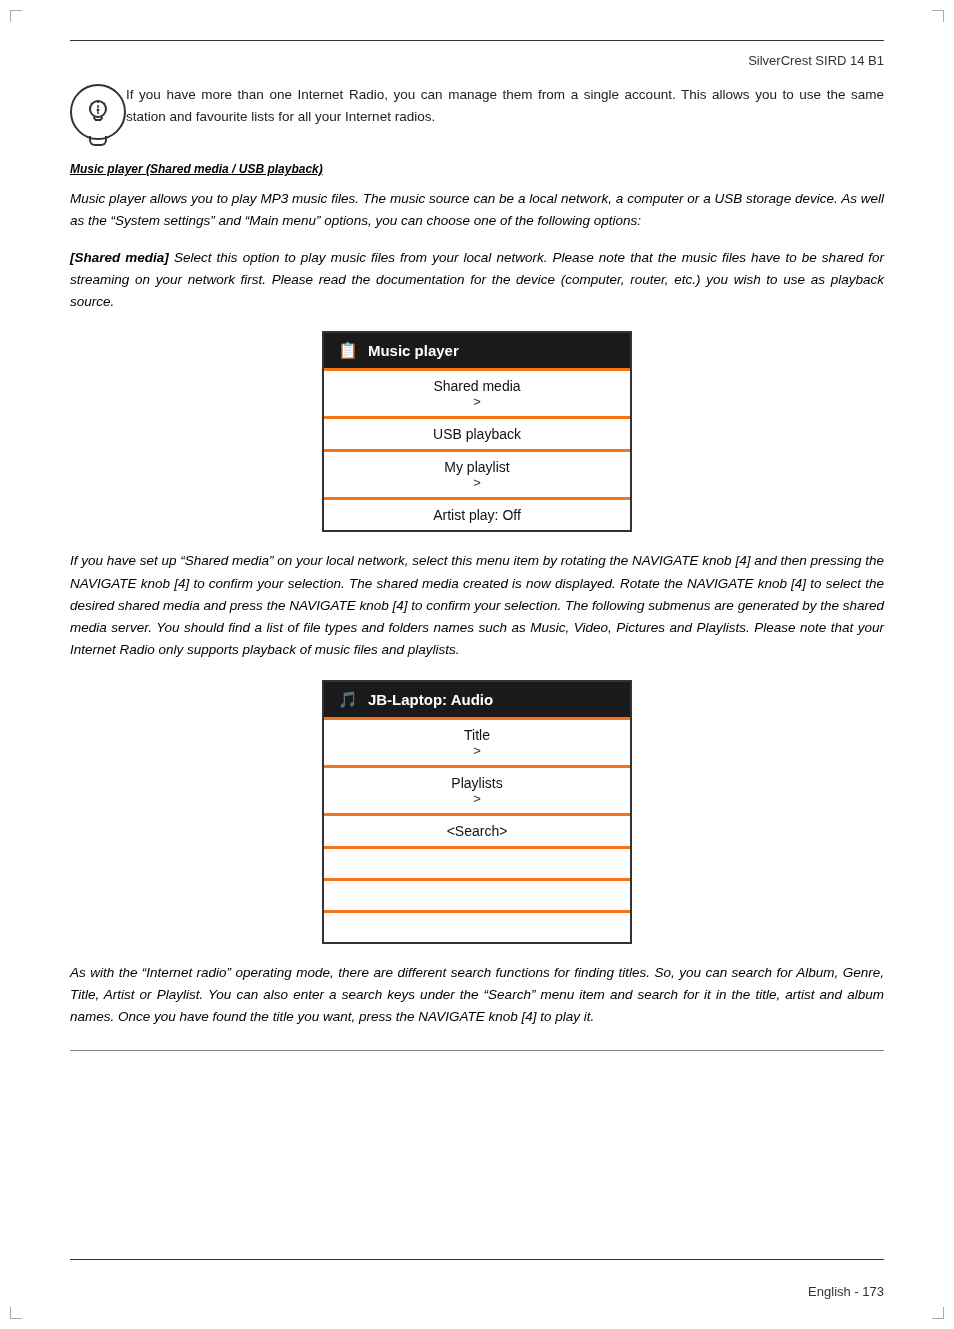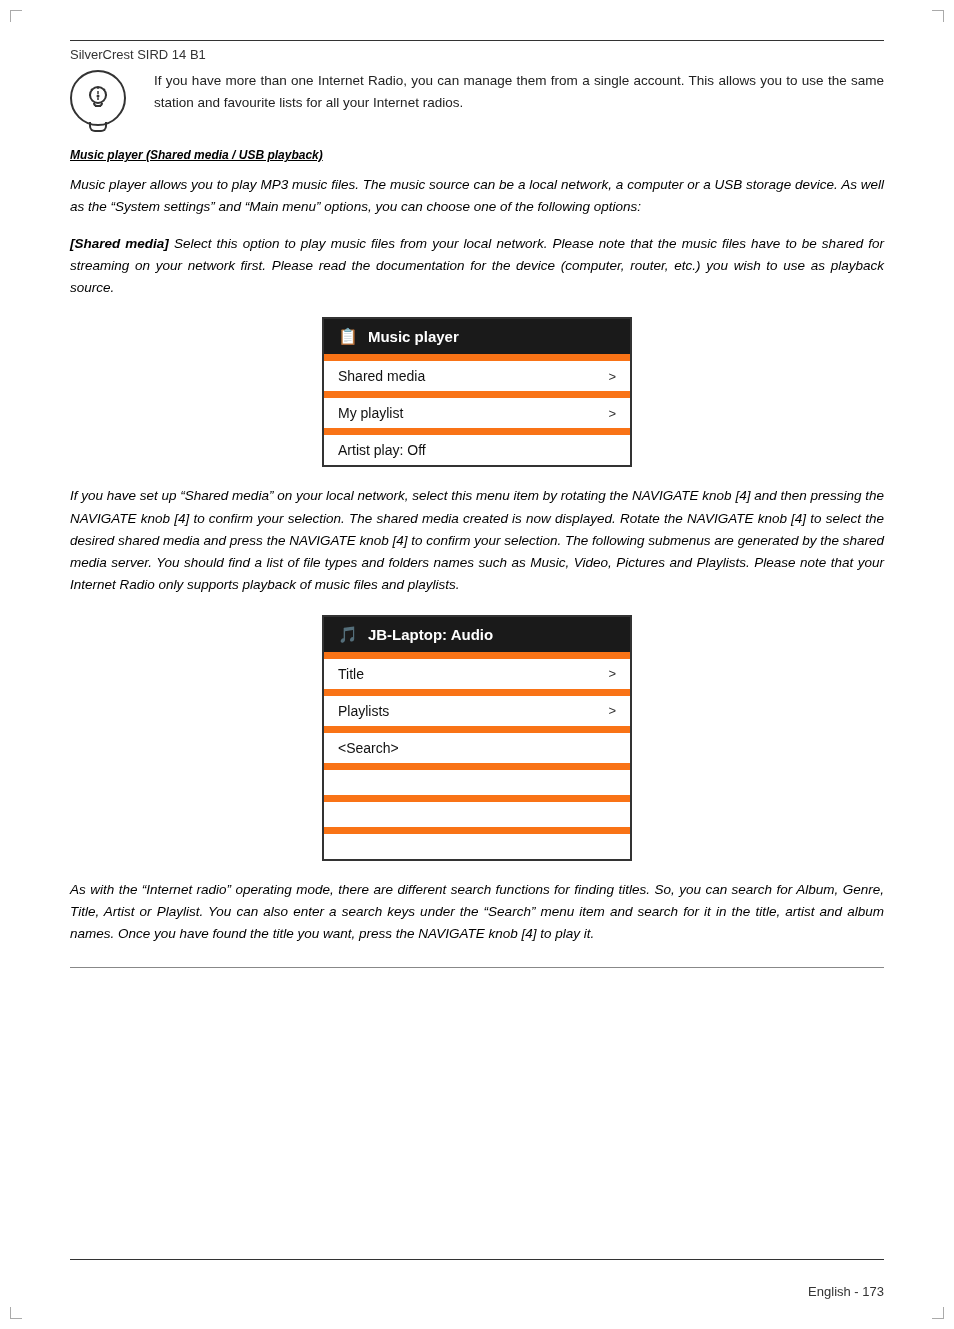--- a/index.html
+++ b/index.html
@@ -28,32 +28,33 @@
       border-color: #aaa;
       border-style: solid;
     }
     .corner-tl { top: 10px; left: 10px; border-width: 1px 0 0 1px; }
     .corner-tr { top: 10px; right: 10px; border-width: 1px 1px 0 0; }
     .corner-bl { bottom: 10px; left: 10px; border-width: 0 0 1px 1px; }
     .corner-br { bottom: 10px; right: 10px; border-width: 0 1px 1px 0; }
 
     
     .header {
+      text-align: right;
       font-size: 13px;
       color: #333;
-      margin-bottom: 8px;
+      margin-bottom: 16px;
       border-top: 1px solid #333;
-      padding-top: 6px;
+      padding-top: 12px;
     }
 
     
     .info-box {
       display: flex;
       align-items: flex-start;
-      gap: 28px;
+      gap: 0;
       margin-bottom: 22px;
     }
     .info-icon {
       width: 56px;
       height: 56px;
       border: 2px solid #333;
       border-radius: 50%;
       display: flex;
       align-items: center;
       justify-content: center;
@@ -119,25 +120,26 @@
       display: flex;
       align-items: center;
       gap: 10px;
     }
     .menu-title-icon {
       font-size: 16px;
     }
     .menu-item {
       padding: 7px 14px;
       font-size: 14px;
-      border-top: 7px solid #f97316;
+      border-top: 3px solid #f97316;
       display: flex;
       justify-content: space-between;
       align-items: center;
       color: #111;
+      flex-direction: column;
     }
     .menu-item:first-child {
       border-top: none;
     }
     .menu-item .arrow {
       font-size: 13px;
       color: #333;
     }
 
     
@@ -217,20 +219,24 @@
   <div class="menu-box">
     <div class="menu-title">
       <span class="menu-title-icon">📋</span>
       <span>Music player</span>
     </div>
     <div class="menu-item">
       <span>Shared media</span>
       <span class="arrow">&gt;</span>
     </div>
     <div class="menu-item">
+      <span>USB playback</span>
+      <span class="arrow"></span>
+    </div>
+    <div class="menu-item">
       <span>My playlist</span>
       <span class="arrow">&gt;</span>
     </div>
     <div class="menu-item">
       <span>Artist play: Off</span>
       <span class="arrow"></span>
     </div>
   </div>
 
   <div class="body-text">If you have set up “Shared media” on your local network, select this menu item by rotating the NAVIGATE knob [4] and then pressing the NAVIGATE knob [4] to confirm your selection. The shared media created is now displayed. Rotate the NAVIGATE knob [4] to select the desired shared media and press the NAVIGATE knob [4] to confirm your selection. The following submenus are generated by the shared media server. You should find a list of file types and folders names such as Music, Video, Pictures and Playlists. Please note that your Internet Radio only supports playback of music files and playlists.</div>

